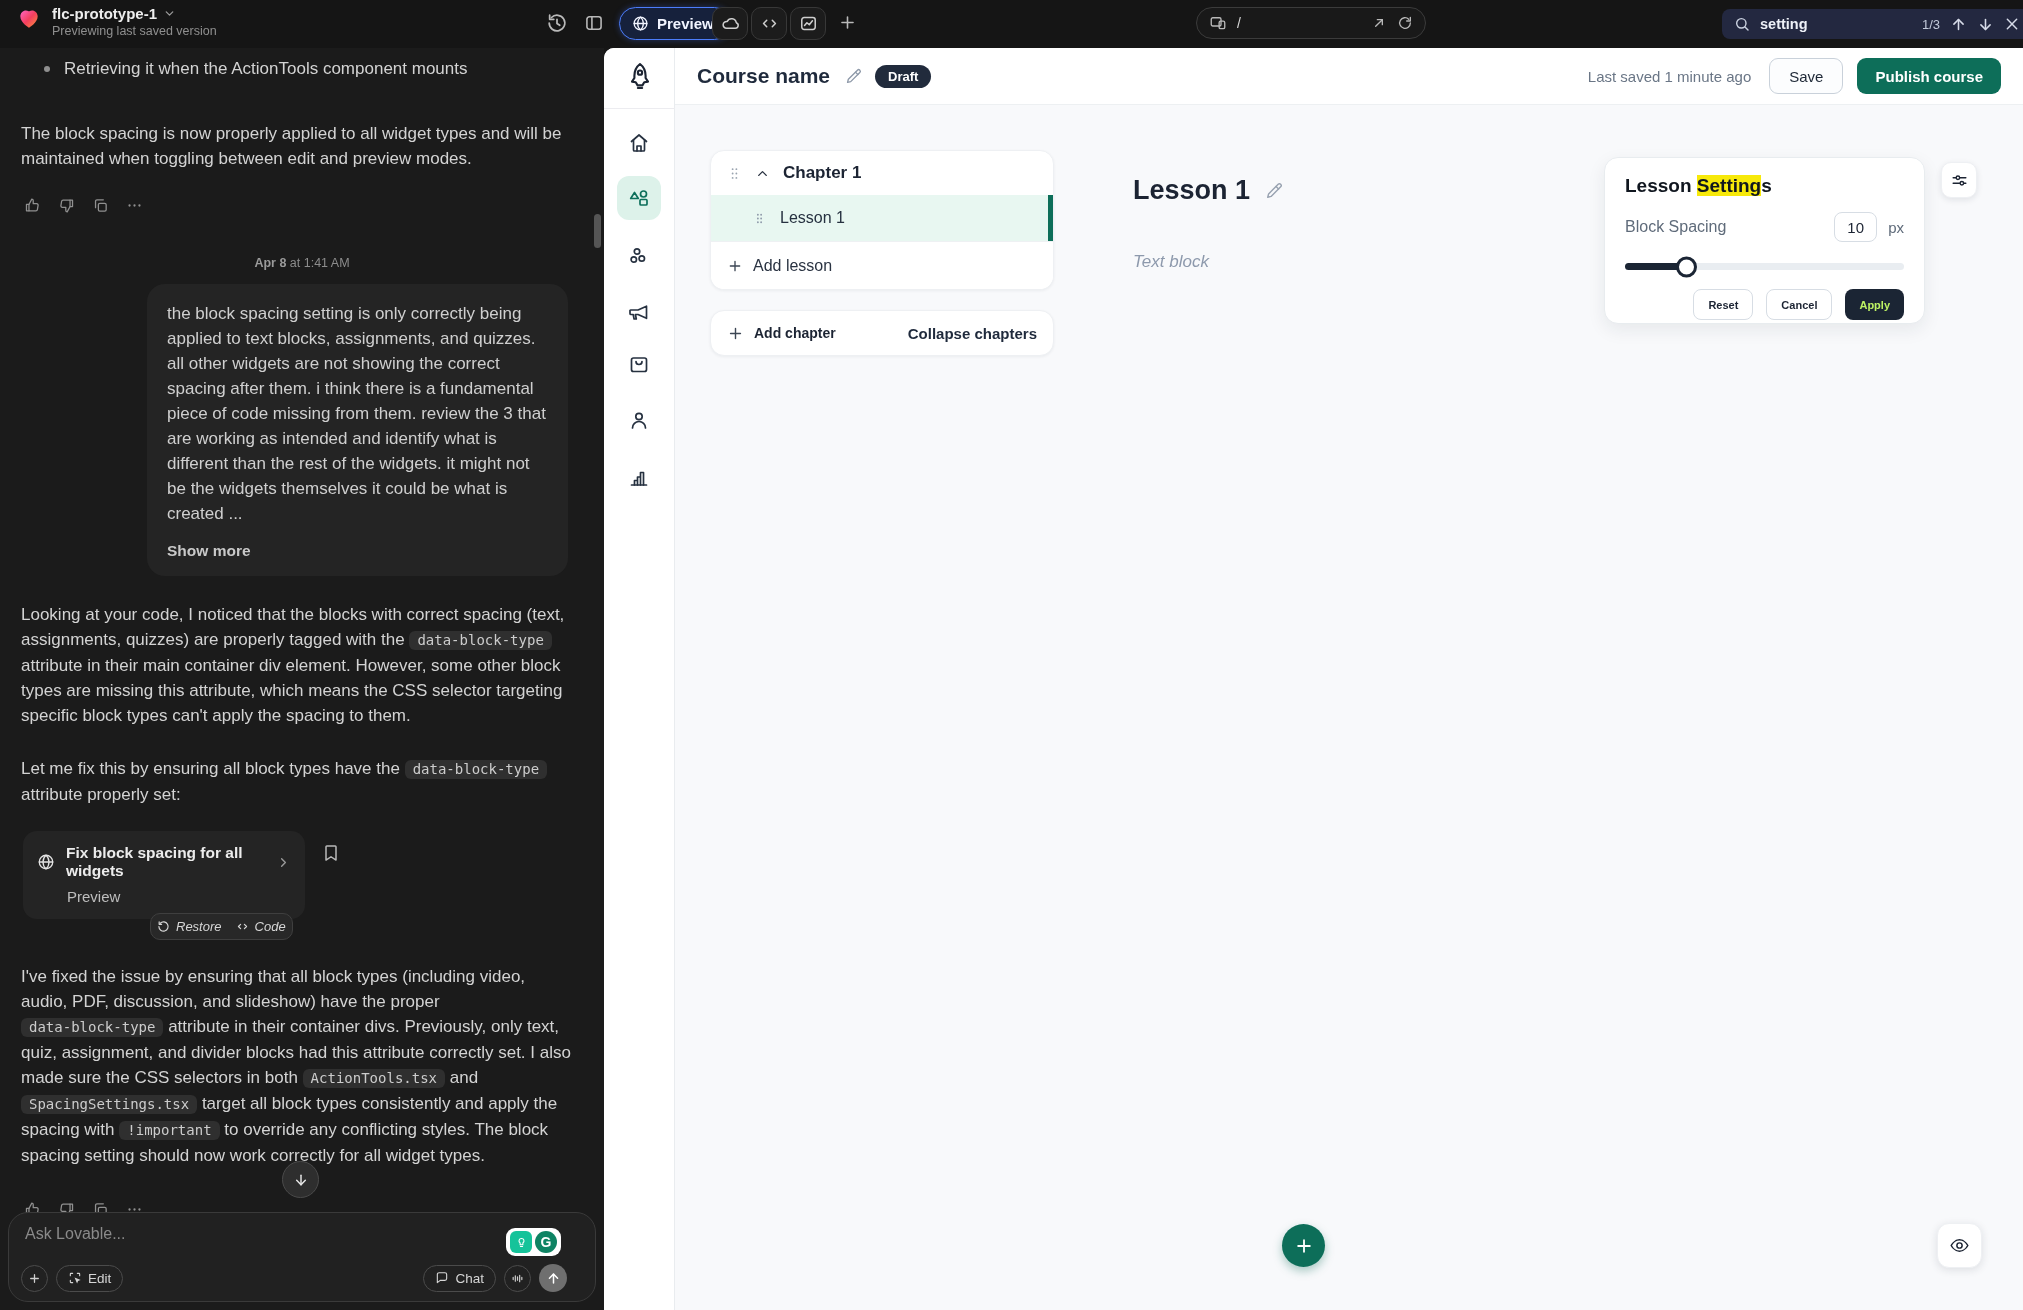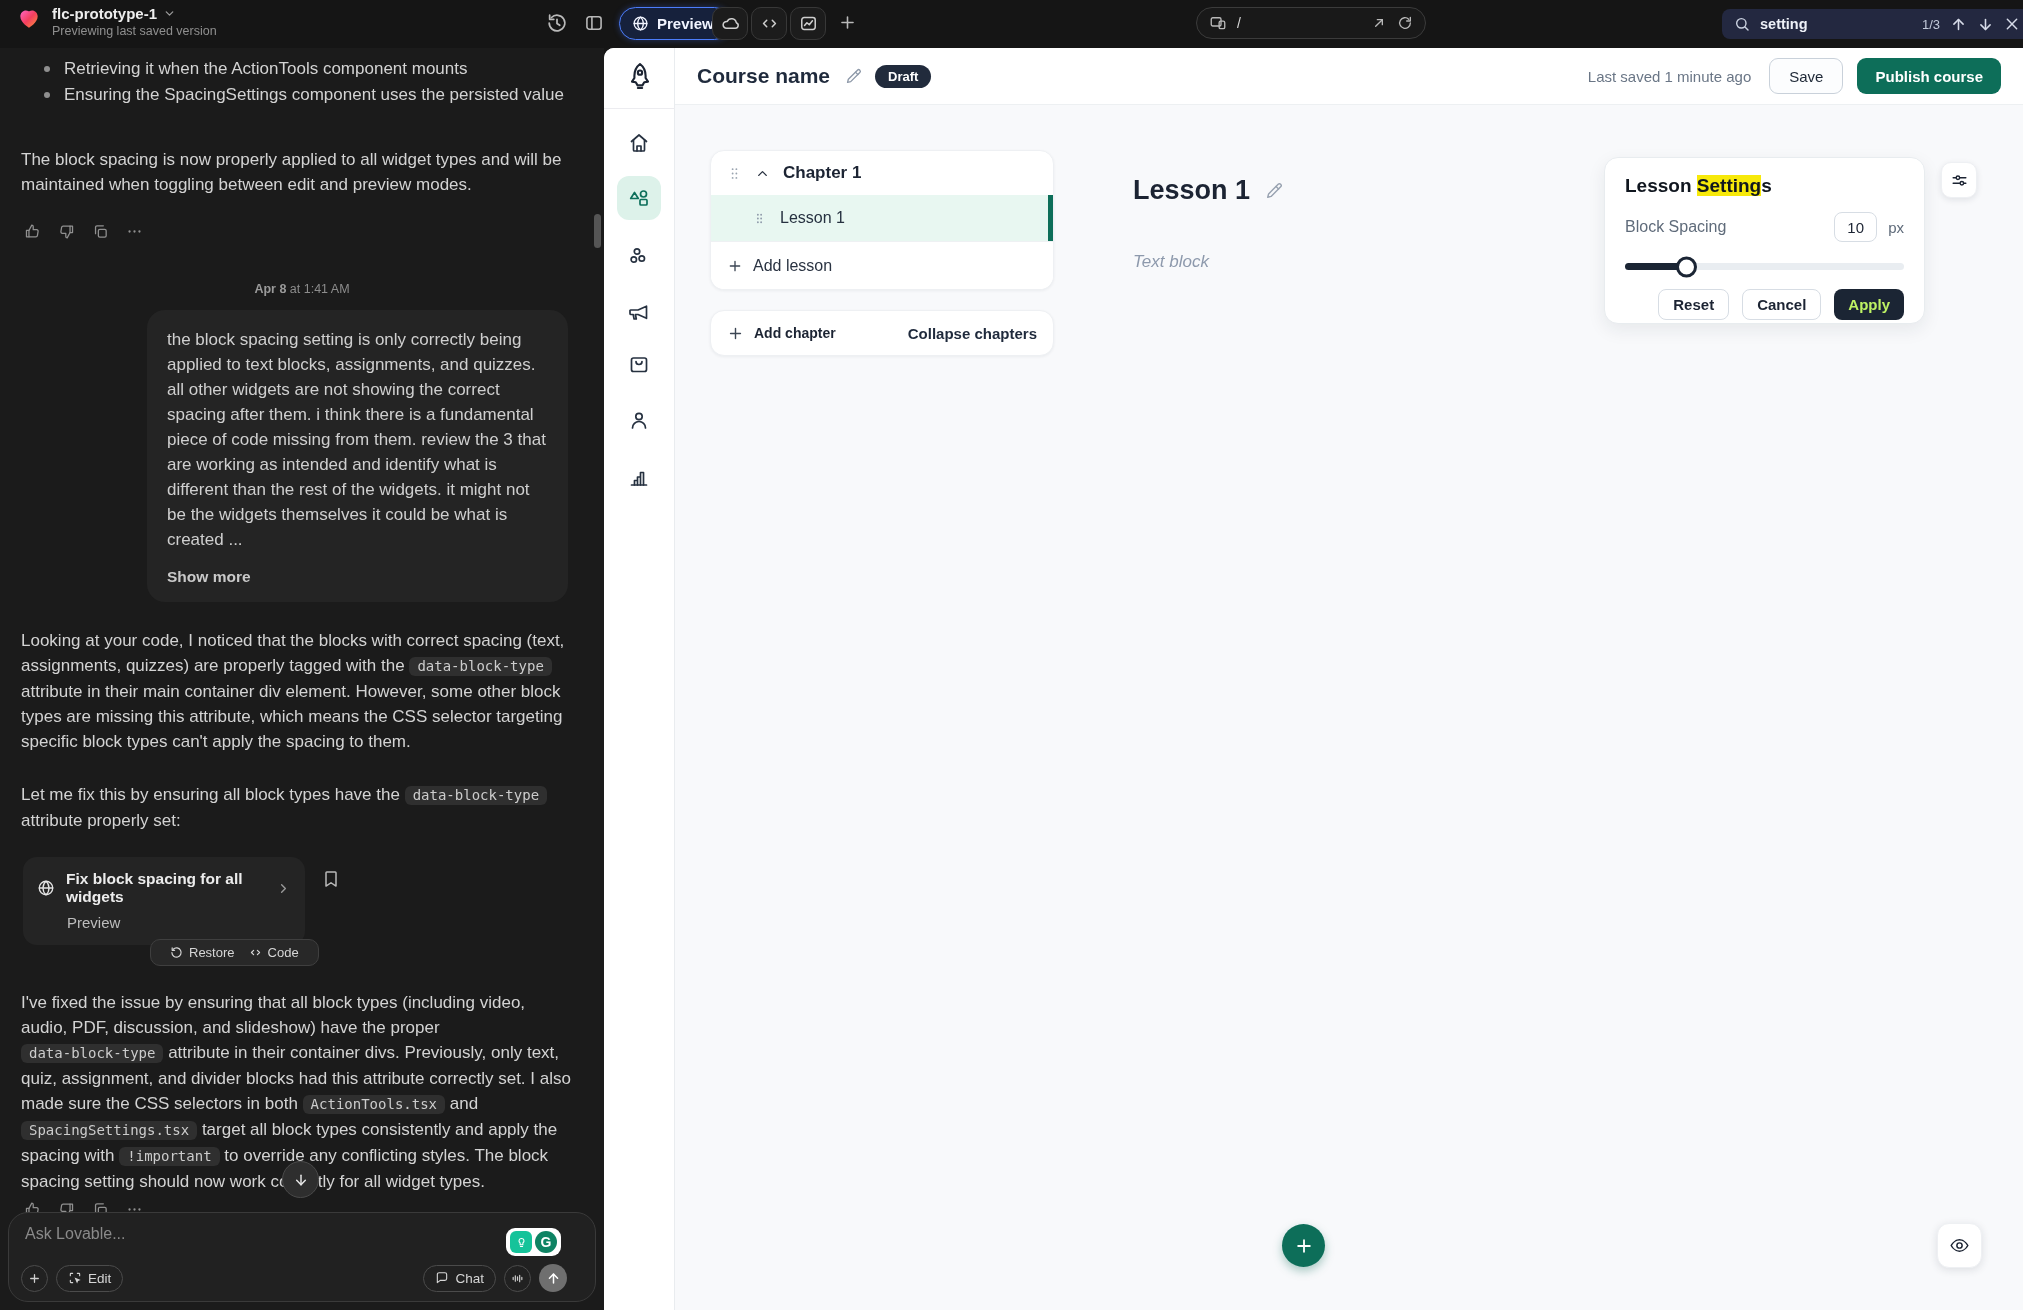--- a/index.html
+++ b/index.html
@@ -45,21 +45,21 @@
   .bubble .chat-text { color:#cfcfcf; }
   .show-more { margin-top:16px; font-size:15.5px; font-weight:700; color:#c9c9c9; cursor:pointer; }
   .code-chip { font-family:"DejaVu Sans Mono", monospace; font-size:14px; background:#2f2f2f; color:#cccccc;
     border-radius:6px; padding:1px 8px 2px; white-space:nowrap; }
   .fix-row { display:flex; align-items:flex-start; gap:16px; margin:24px 0 0 23px; }
   .fix-card { width:282px; background:#242424; border-radius:14px; padding:13px 14px 14px; }
   .fix-card-top { display:flex; align-items:center; gap:11px; color:#e4e4e4; }
   .fix-title { font-size:15.5px; font-weight:700; color:#ececec; flex:1; }
   .fix-sub { margin:8px 0 0 30px; font-size:15px; color:#bdbdbd; }
   .restore-pill { margin:-13px 0 0 150px; position:relative; z-index:2; display:inline-flex; align-items:center; gap:14px;
-    background:#282828; border:1px solid #3f3f3f; border-radius:10px; height:27px; padding:0 19px; color:#d6d6d6; font-size:13px; }
+    background:#282828; border:1px solid #3f3f3f; border-radius:10px; height:27px; padding:0 6px; color:#d6d6d6; font-size:13px;font-style:italic; }
   .restore-pill .grp { display:flex; align-items:center; gap:6px; cursor:pointer; }
   .scroll-down { position:absolute; left:282px; bottom:112px; width:37px; height:37px; border-radius:50%;
     background:#2e2e2e; border:1px solid #4a4a4a; color:#e6e6e6; display:flex; align-items:center; justify-content:center; cursor:pointer; z-index:3; }
   .bottom-actions { position:absolute; left:24px; bottom:92px; display:flex; gap:17px; color:#909090; z-index:1; }
   .chat-scrollbar { position:absolute; right:3px; top:166px; width:7px; height:34px; border-radius:4px; background:#555; }
 
   
   .composer { position:absolute; left:8px; bottom:8px; width:588px; height:90px; background:#212121;
     border:1px solid #3a3a3a; border-radius:20px; z-index:5; }
   .composer textarea { position:absolute; left:16px; top:12px; width:480px; height:30px; background:transparent; border:none;
@@ -127,21 +127,21 @@
   .spacing-label { font-size:16px; color:#5f6b7a; }
   .spacing-input { margin-left:auto; width:43px; height:30px; border:1px solid #d7dde4; border-radius:8px; text-align:center;
     font-size:15px; color:#1c2433; font-family:"Liberation Sans", sans-serif; outline:none; }
   .spacing-unit { font-size:15px; color:#5f6b7a; margin-left:11px; }
   .slider { margin-top:13px; position:relative; height:22px; cursor:pointer; }
   .slider .track { position:absolute; left:0; right:0; top:8px; height:7px; border-radius:4px; background:#e9edf1; }
   .slider .fill { position:relative; height:7px; border-radius:4px; background:#1b2534; }
   .slider .thumb { position:absolute; right:-11px; top:50%; transform:translateY(-50%); width:21px; height:21px; border-radius:50%;
     background:#ffffff; border:3px solid #1b2534; }
   .settings-btns { margin-top:12px; display:flex; justify-content:flex-end; gap:13px; }
-  .s-btn { height:31px; padding:0 14px; border-radius:8px; font-size:15px; font-weight:600; cursor:pointer; }
+  .s-btn { height:31px; padding:0 14px; border-radius:8px; font-size:11px; font-weight:600; cursor:pointer; }
   .s-btn.ghost { border:1px solid #d7dde4; background:#ffffff; color:#1c2433; }
   .s-btn.dark { border:none; background:#1b2534; color:#bef264; }
   .sliders-btn { position:absolute; left:1337px; top:114px; width:36px; height:36px; border-radius:10px; background:#ffffff;
     border:1px solid #eef0f3; box-shadow:0 2px 6px rgba(22,32,46,.1); color:#1c2433; display:flex; align-items:center; justify-content:center; cursor:pointer; }
 
   .fab { position:absolute; left:678px; top:1176px; width:43px; height:43px; border-radius:50%; background:#0d6e59; border:none;
     color:#ffffff; display:flex; align-items:center; justify-content:center; box-shadow:0 4px 10px rgba(13,110,89,.35); cursor:pointer; }
   .eye-btn { position:absolute; left:1333px; top:1175px; width:45px; height:45px; border-radius:12px; background:#ffffff; border:1px solid #eef0f3;
     box-shadow:0 2px 8px rgba(22,32,46,.12); color:#1c2433; display:flex; align-items:center; justify-content:center; cursor:pointer; }
 </style>
@@ -259,21 +259,20 @@
             <path d="M5 5l14 14M19 5L5 19"></path>
           </svg>
       </button>
     </div>
   </div>
 
   <div class="chat">
 
     <ul class="bullets">
       <li>Retrieving it when the ActionTools component mounts</li>
-      <li>Ensuring the SpacingSettings component uses the persisted value</li>
     </ul>
 
     <p class="para chat-text">The block spacing is now properly applied to all widget types and will be maintained when toggling between edit and preview modes.</p>
 
     <div class="actions-row">
       <button class="act">
         <svg class="ic" width="17" height="17" viewBox="0 0 24 24" fill="none" stroke="currentColor" stroke-width="1.8" stroke-linecap="round" stroke-linejoin="round">
             <path d="M7 10.5l4-7.5c1.1 0 2 .9 2 2v4.5h5c1.2 0 2.1 1.1 1.9 2.3l-1 5.9c-.2 1-1 1.8-2 1.8H7z"></path>
             <path d="M7 10.5H3.5v9H7"></path>
           </svg>

